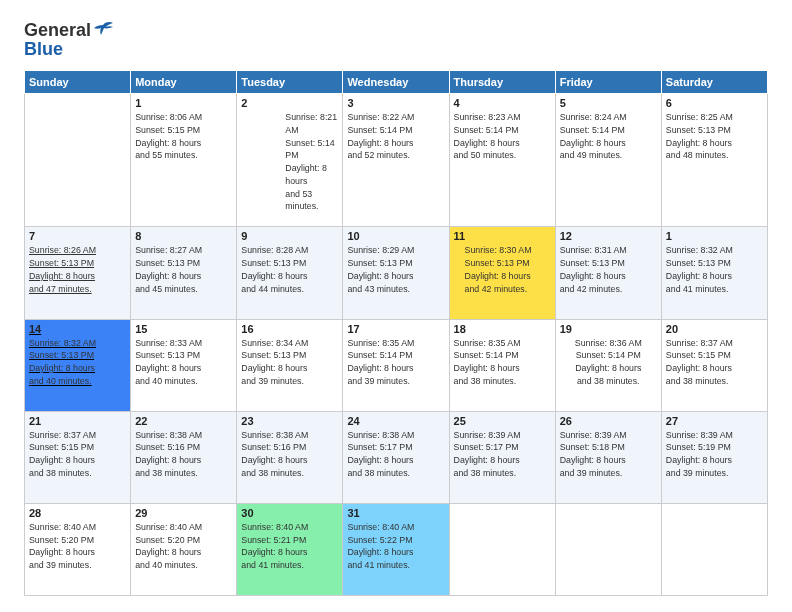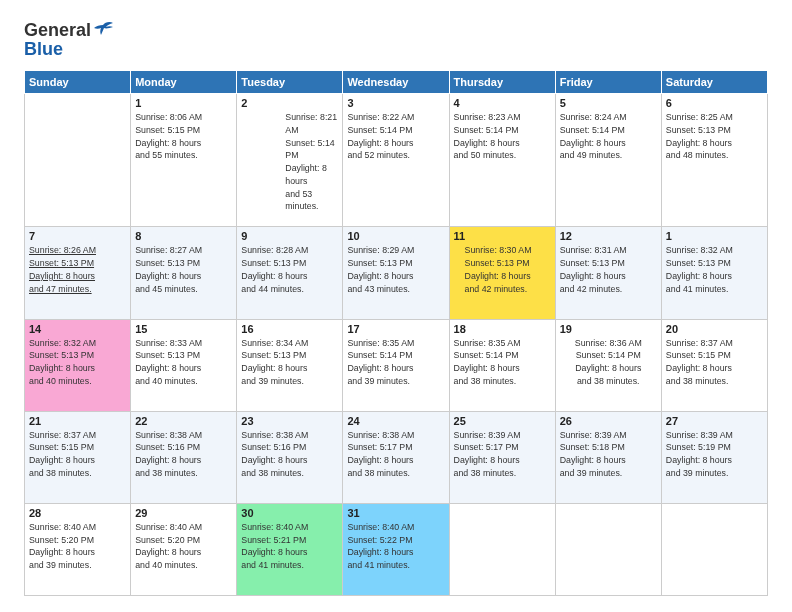--- a/index.html
+++ b/index.html
@@ -212,21 +212,21 @@
           </td>
           <td style="background: rgb(240, 245, 251);">
             <span class="day-num">1</span>
             <div class="day-info" style="white-space: pre-line;">Sunrise: 8:32 AM
 Sunset: 5:13 PM
 Daylight: 8 hours
 and 41 minutes.</div>
           </td>
         </tr>
         <tr>
-          <td style="background: #f9a8d4;">
+          <td style="background: #3b82f6; text-decoration: underline;">
             <span class="day-num">14</span>
             <div class="day-info" style="white-space: pre-line;">Sunrise: 8:32 AM
 Sunset: 5:13 PM
 Daylight: 8 hours
 and 40 minutes.</div>
           </td>
           <td style="background: rgb(255, 255, 255);">
             <span class="day-num">15</span>
             <div class="day-info" style="white-space: pre-line;">Sunrise: 8:33 AM
 Sunset: 5:13 PM

